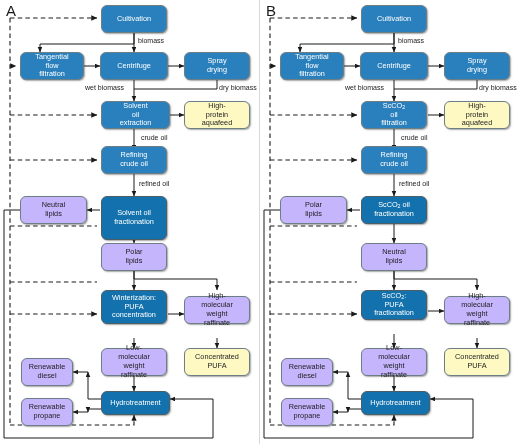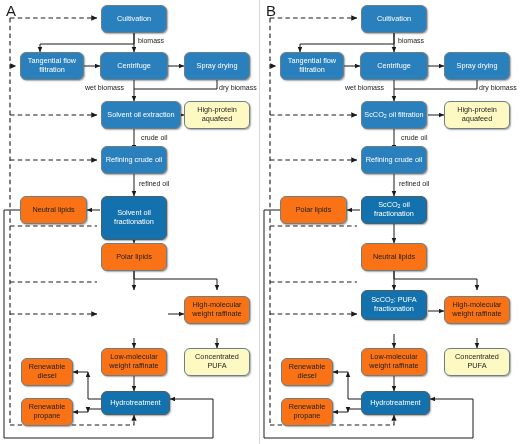--- a/index.html
+++ b/index.html
@@ -5,25 +5,25 @@
   html,body{margin:0;padding:0;background:#ffffff;}
   body{width:520px;height:444px;font-family:"Liberation Sans",sans-serif;overflow:hidden;}
   #root{position:relative;width:520px;height:444px;background:#fff;}
   .panel{position:absolute;top:0;width:260px;height:444px;}
   #panelA{left:0;}
   #panelB{left:260px;}
   .divider{position:absolute;left:259px;top:0;width:1px;height:444px;background:#d8d8d8;}
   .panel-letter{position:absolute;font-size:15px;color:#1a1a1a;font-family:"Liberation Sans",sans-serif;}
   .node{position:absolute;box-sizing:border-box;border-radius:6px;border:1px solid #5a6b72;
         display:flex;align-items:center;justify-content:center;text-align:center;
-        font-size:7.3px;line-height:1.22;padding:1px 0;
+        font-size:7.3px;line-height:1.22;padding:1px 18px;
         box-shadow:1px 1px 1.5px rgba(60,60,60,0.45);}
   .blue{background:#2a80bd;color:#ffffff;border-color:#6d7f86;}
   .blue-dark{background:#1372ad;color:#ffffff;border-color:#4c5f68;}
-  .lblue{background:#f97316;color:#1d1d1d;border-color:#6d7f86;}
+  .lblue{background:#c4b5fd;color:#1d1d1d;border-color:#6d7f86;}
   .green{background:#fef9c3;color:#1d1d1d;border-color:#6d7f86;}
   .lbl{position:absolute;font-size:7px;color:#1a1a1a;white-space:nowrap;}
   svg.wires{position:absolute;left:0;top:0;width:260px;height:444px;overflow:visible;}
   .sol{stroke:#1a1a1a;stroke-width:1;fill:none;}
   .dsh{stroke:#1a1a1a;stroke-width:1.1;fill:none;stroke-dasharray:4.5 3.2;}
   sub{font-size:0.72em;vertical-align:-0.22em;}
 </style>
 </head>
 <body>
 
@@ -89,26 +89,27 @@
       <path class="sol" d="M88,372 L73,372" marker-end="url(#ahA)"></path>
       <path class="sol" d="M88,412 L73,412" marker-end="url(#ahA)"></path>
 
       <path class="sol" d="M20,210 L4,210 L4,438 L213,438 L213,399 L170,399" marker-end="url(#ahA)"></path>
     </svg>
 
     <div class="node blue" style="left:101px;top:5px;width:66px;height:28px;">Cultivation</div>
     <div class="node blue" style="left:20px;top:52px;width:64px;height:28px;">Tangential flow filtration</div>
     <div class="node blue" style="left:100px;top:52px;width:68px;height:28px;">Centrifuge</div>
     <div class="node blue" style="left:184px;top:52px;width:66px;height:28px;">Spray drying</div>
-    <div class="node blue" style="left:101px;top:101px;width:80px;height:28px;">Solvent oil extraction</div>
+    <div class="node blue" style="left:101px;top:101px;width:69px;height:28px;">Solvent oil extraction</div>
     <div class="node green" style="left:184px;top:101px;width:66px;height:28px;">High-protein aquafeed</div>
     <div class="node blue" style="left:101px;top:146px;width:66px;height:28px;">Refining crude oil</div>
     <div class="node blue-dark" style="left:101px;top:196px;width:66px;height:44px;">Solvent oil fractionation</div>
     <div class="node lblue" style="left:20px;top:196px;width:67px;height:28px;">Neutral lipids</div>
     <div class="node lblue" style="left:101px;top:243px;width:66px;height:28px;">Polar lipids</div>
+    <div class="node blue-dark" style="left:101px;top:290px;width:66px;height:34px;">Winterization: PUFA concentration</div>
     <div class="node lblue" style="left:184px;top:296px;width:66px;height:28px;">High-molecular weight raffinate</div>
     <div class="node lblue" style="left:101px;top:348px;width:66px;height:28px;">Low-molecular weight raffinate</div>
     <div class="node green" style="left:184px;top:348px;width:66px;height:28px;">Concentrated PUFA</div>
     <div class="node lblue" style="left:21px;top:358px;width:52px;height:28px;">Renewable diesel</div>
     <div class="node lblue" style="left:21px;top:398px;width:52px;height:28px;">Renewable propane</div>
     <div class="node blue-dark" style="left:101px;top:391px;width:69px;height:24px;">Hydrotreatment</div>
 
     <div class="lbl" style="left:138px;top:37px;">biomass</div>
     <div class="lbl" style="left:85px;top:84px;">wet biomass</div>
     <div class="lbl" style="left:219px;top:84px;">dry biomass</div>

